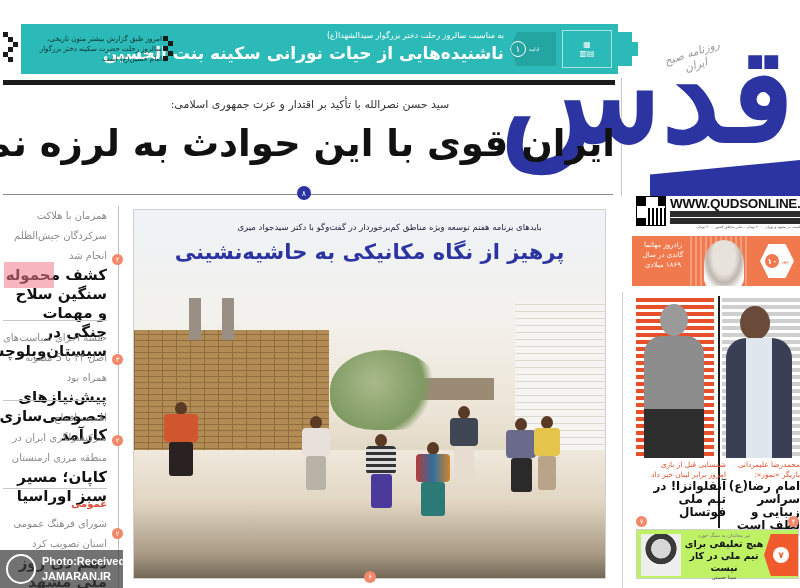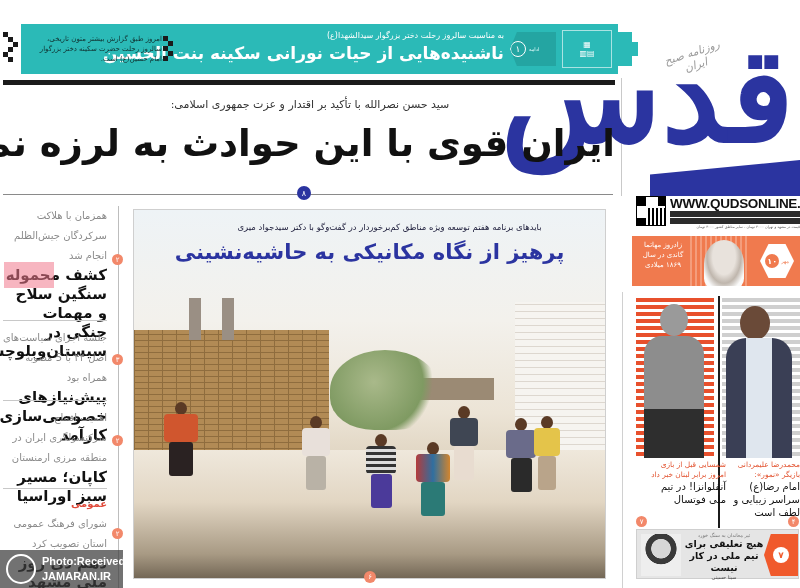--- a/index.html
+++ b/index.html
@@ -112,24 +112,24 @@
     .kid .legs { position:absolute; top:40px; left:15%; width:70%; height:34px; border-radius:3px; }
     .photo-badge { position:absolute; left:364px; top:571px; width:12px; height:12px; border-radius:50%; background:#f2886a; color:#fff; font-size:7px; display:flex; align-items:center; justify-content:center; }
     .col-split { position:absolute; left:718px; top:296px; width:2px; height:232px; background:#1b1b1b; }
     .col-left-rule { position:absolute; left:622px; top:292px; width:1px; height:296px; background:#d0d0d0; }
     .portrait { position:absolute; overflow:hidden; }
     .stripes-orange { background: repeating-linear-gradient(180deg, #e8502c 0 4px, #ffffff 4px 7px); }
     .stripes-grey { background: repeating-linear-gradient(180deg, #cfcfcf 0 4px, #ffffff 4px 7px); }
     .person { position:absolute; }
     .caption { position:absolute; text-align:right; }
     .caption .kick { color:#e2522f; font-size:7.4px; line-height:10px; }
-    .caption .head { color:#111; font-size:10px; font-weight:normal; line-height:13px; }
+    .caption .head { color:#111; font-size:12px; font-weight:bold; line-height:13px; }
     .pb { position:absolute; width:11px; height:11px; border-radius:50%; background:#f2886a; color:#fff; font-size:7px; display:flex; align-items:center; justify-content:center; }
 
-    .opinion { position:absolute; left:636px; top:529px; width:163px; height:50px; border:1px solid #cfcfcf; background:#e5e5e5;text-decoration:underline; }
+    .opinion { position:absolute; left:636px; top:529px; width:163px; height:50px; border:1px solid #cfcfcf; background:#bef264;text-decoration:underline; }
     .op-photo { position:absolute; left:4px; top:4px; width:40px; height:42px; background: radial-gradient(circle at 50% 35%, #d7d7d7 0 28%, #3a3a3a 30% 45%, #eeeeee 47%); }
     .op-hex { position:absolute; right:0; top:4px; width:34px; height:42px; background:#f05a2c; clip-path: polygon(20% 0,100% 0,100% 100%,20% 100%,0 50%); display:flex; align-items:center; justify-content:center; }
     .op-hex .num { width:16px; height:16px; border-radius:50%; background:#fff; color:#f05a2c; font-size:9px; display:flex; align-items:center; justify-content:center; font-weight:bold; }
     .op-text { position:absolute; left:46px; top:2px; width:82px; text-align:center; }
     .op-text .k { font-size:5px; color:#777; }
     .op-text .h { font-size:9.5px; font-weight:bold; color:#111; line-height:12px; }
     .op-text .a { font-size:5px; color:#444; }
 
     
     .watermark { position:absolute; left:0; top:550px; width:123px; height:38px; background:rgba(60,60,60,0.72); direction:ltr; }

